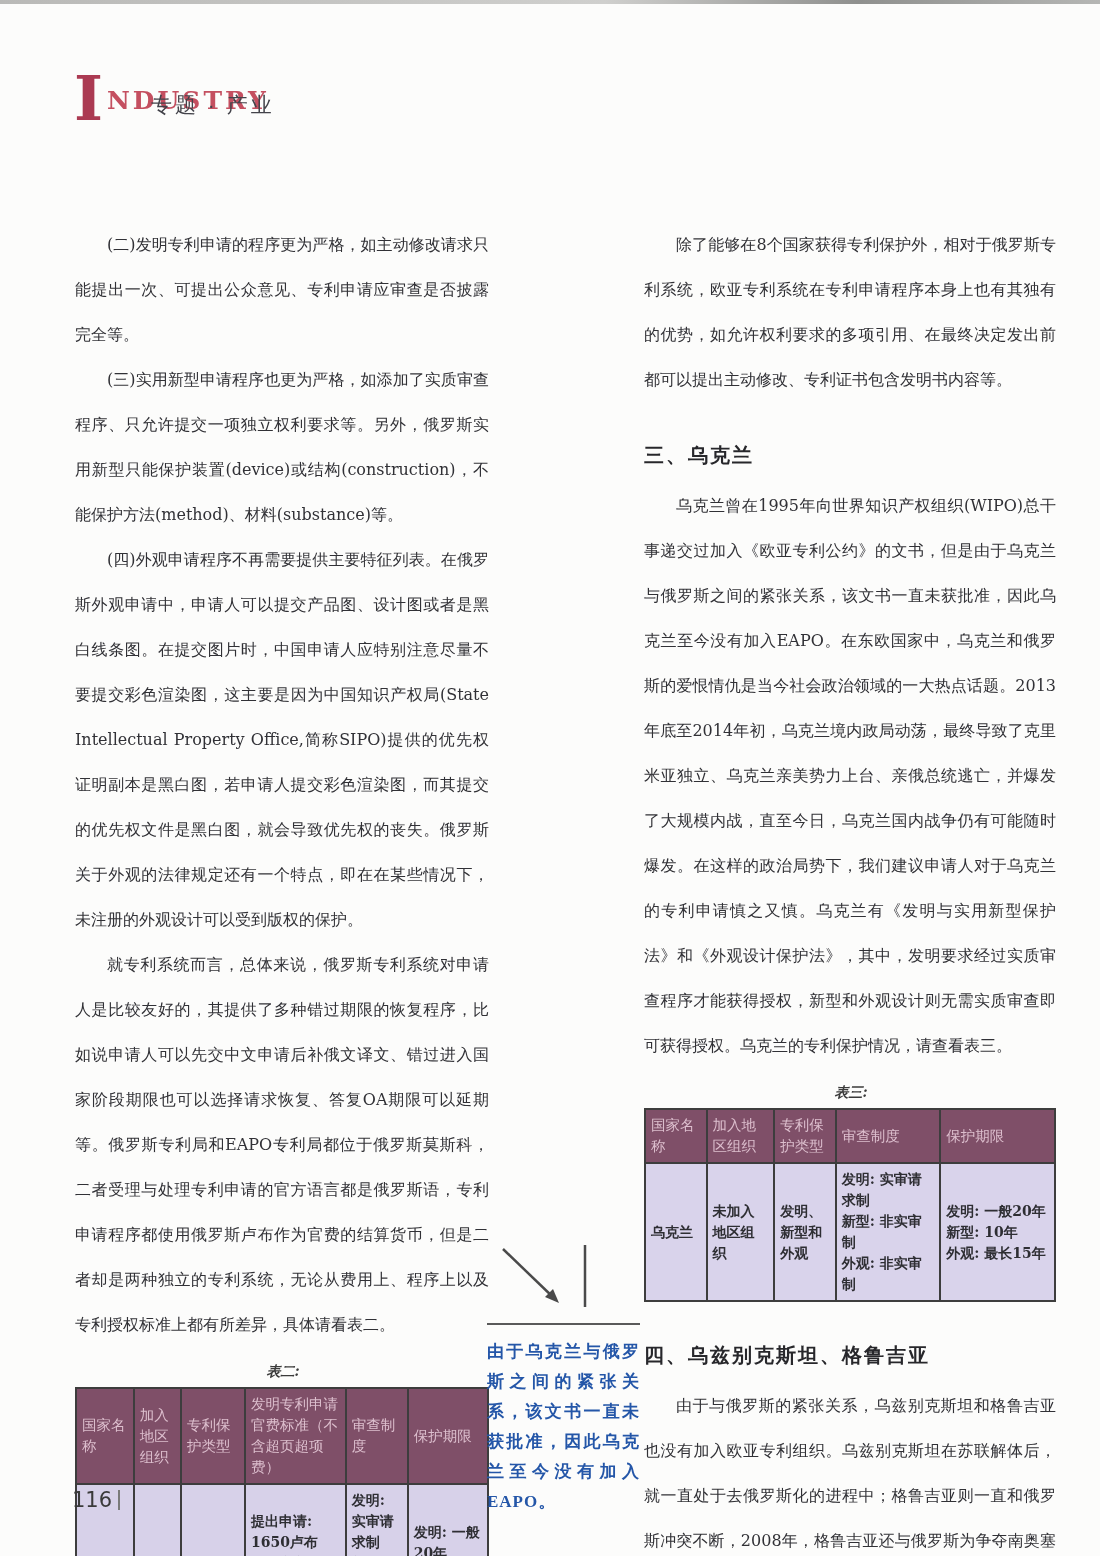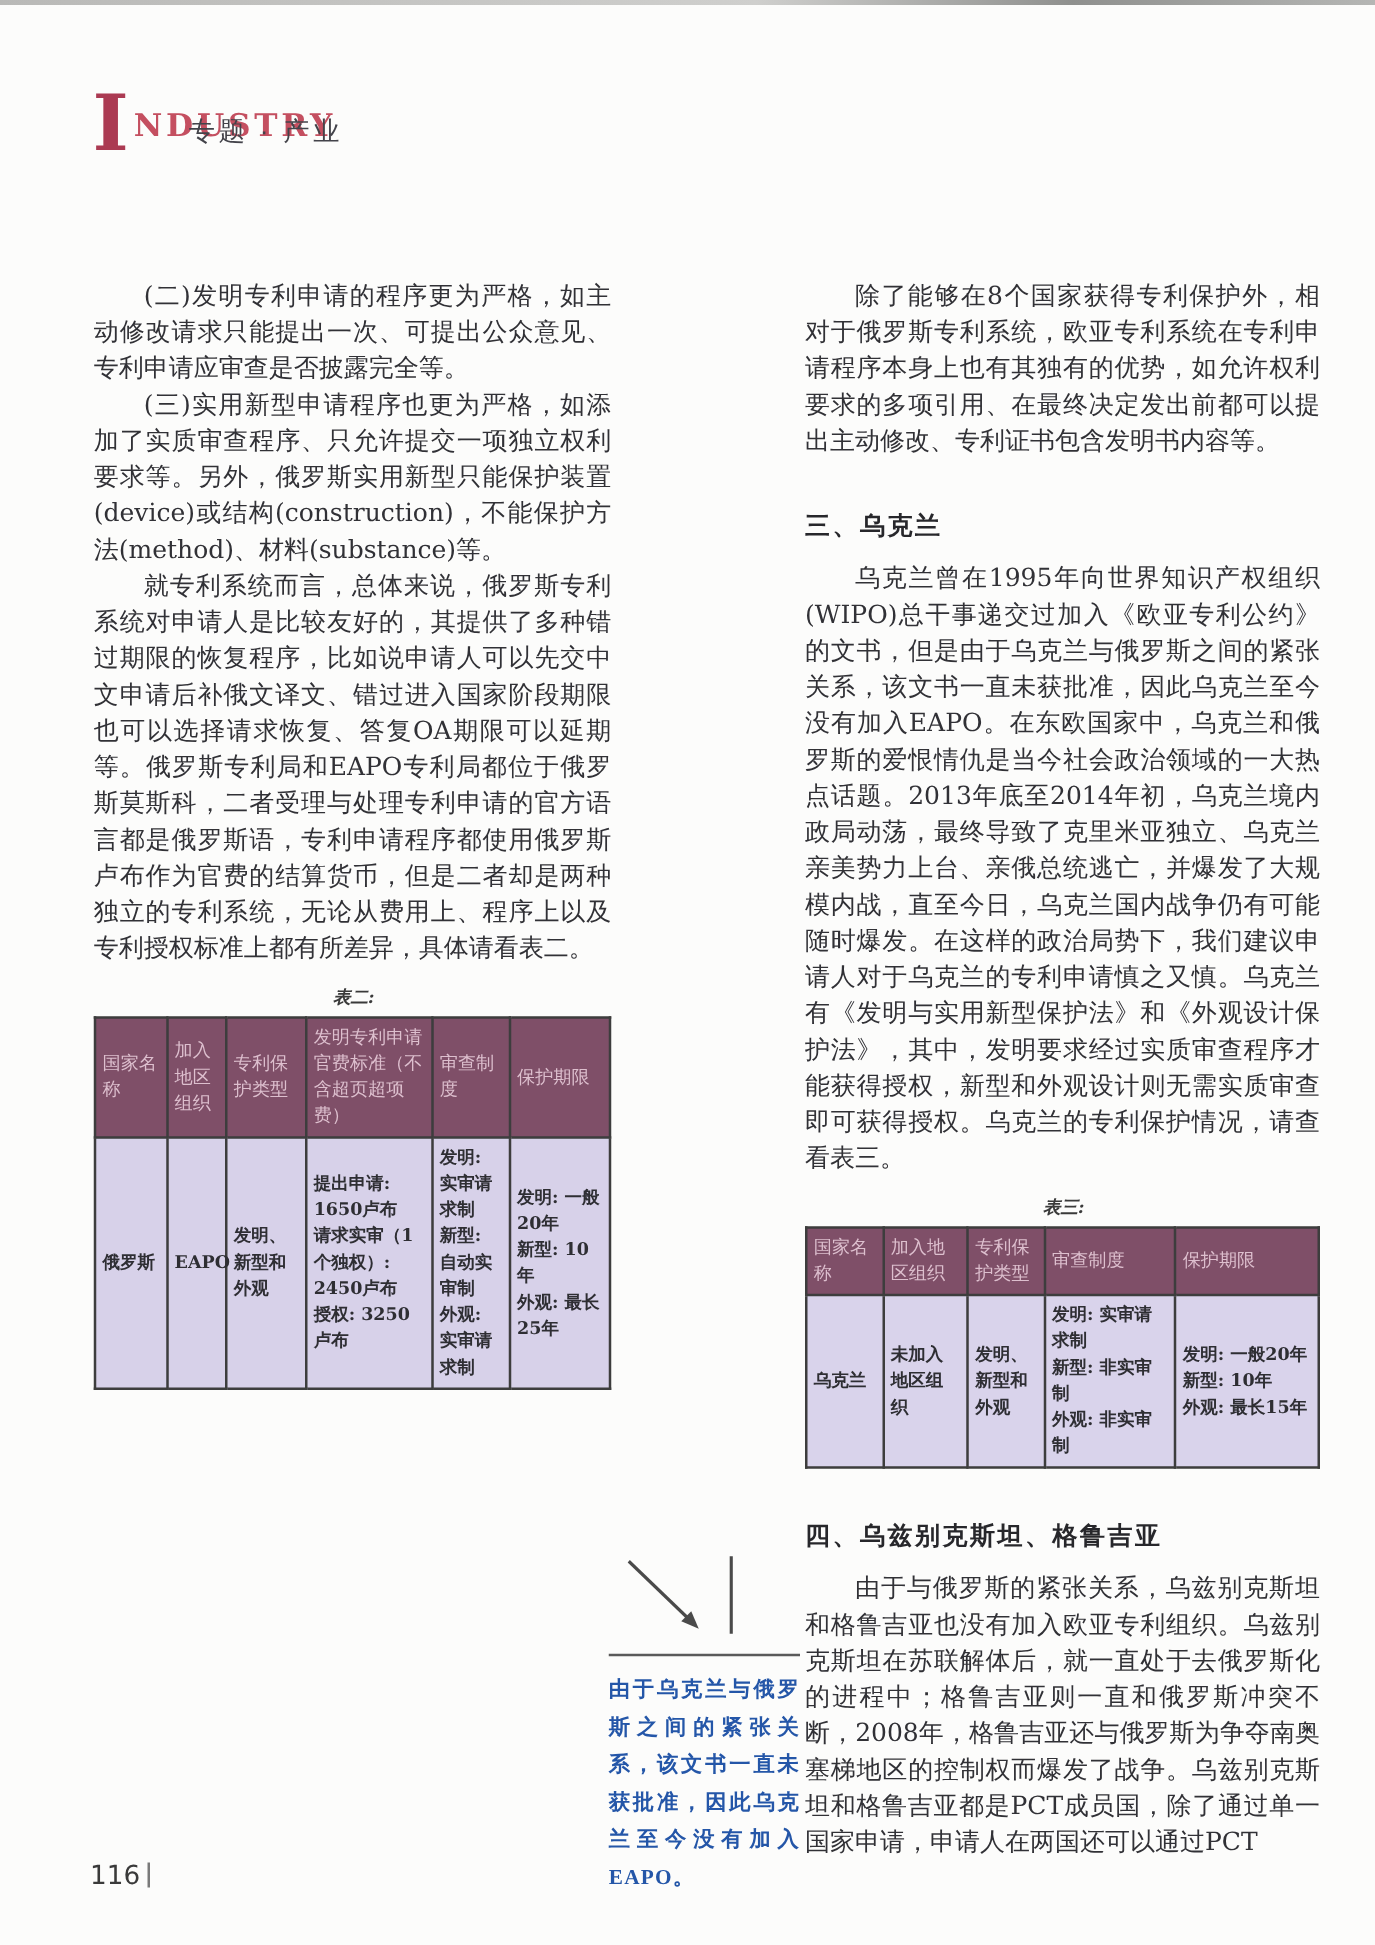--- a/index.html
+++ b/index.html
@@ -26,21 +26,21 @@
   }
   .masthead .subtitle {
     font-family:Liberation Sans, sans-serif; font-size:21px; color:#43434a;
     letter-spacing:3px; margin:-24px 0 0 48px;
   }
   
   .col { position:absolute; text-align:justify; }
   .col-left  { left:75px;  top:222px; width:414px; }
   .col-right { left:644px; top:222px; width:412px; }
   .body-p {
-    font-size:20px; line-height:29px; text-indent:2em; color:#313136;
+    font-size:16px; line-height:45px; text-indent:2em; color:#313136;
   }
   .sec-heading {
     font-family:"DejaVu Sans", sans-serif; font-weight:bold;
     font-size:20px; color:#27272b; letter-spacing:2px;
     margin:40px 0 14px 0; text-indent:0;
   }
   .table-label {
     font-family:"DejaVu Serif", serif; font-style:italic; font-weight:bold;
     font-size:14px; color:#3a3a3a; margin:16px 0 6px 2px; text-indent:0;
     text-align:center;
@@ -100,20 +100,21 @@
       <div>
         <div class="logo-rest">NDUSTRY</div>
         <div class="subtitle">专题 · 产业</div>
       </div>
     </div>
   </div>
 
   <div class="col col-left">
     <p class="body-p">(二)发明专利申请的程序更为严格，如主动修改请求只能提出一次、可提出公众意见、专利申请应审查是否披露完全等。</p>
     <p class="body-p">(三)实用新型申请程序也更为严格，如添加了实质审查程序、只允许提交一项独立权利要求等。另外，俄罗斯实用新型只能保护装置(device)或结构(construction)，不能保护方法(method)、材料(substance)等。</p>
+    <p class="body-p">(四)外观申请程序不再需要提供主要特征列表。在俄罗斯外观申请中，申请人可以提交产品图、设计图或者是黑白线条图。在提交图片时，中国申请人应特别注意尽量不要提交彩色渲染图，这主要是因为中国知识产权局(State Intellectual Property Office,简称SIPO)提供的优先权证明副本是黑白图，若申请人提交彩色渲染图，而其提交的优先权文件是黑白图，就会导致优先权的丧失。俄罗斯关于外观的法律规定还有一个特点，即在在某些情况下，未注册的外观设计可以受到版权的保护。</p>
     <p class="body-p">就专利系统而言，总体来说，俄罗斯专利系统对申请人是比较友好的，其提供了多种错过期限的恢复程序，比如说申请人可以先交中文申请后补俄文译文、错过进入国家阶段期限也可以选择请求恢复、答复OA期限可以延期等。俄罗斯专利局和EAPO专利局都位于俄罗斯莫斯科，二者受理与处理专利申请的官方语言都是俄罗斯语，专利申请程序都使用俄罗斯卢布作为官费的结算货币，但是二者却是两种独立的专利系统，无论从费用上、程序上以及专利授权标准上都有所差异，具体请看表二。</p>
 
     <div class="table-label">表二:</div>
     <table class="data" id="table2">
       <thead>
         <tr>
           <th>国家名称</th>
           <th>加入地区组织</th>
           <th>专利保护类型</th>
           <th>发明专利申请官费标准（不含超页超项费）</th>

